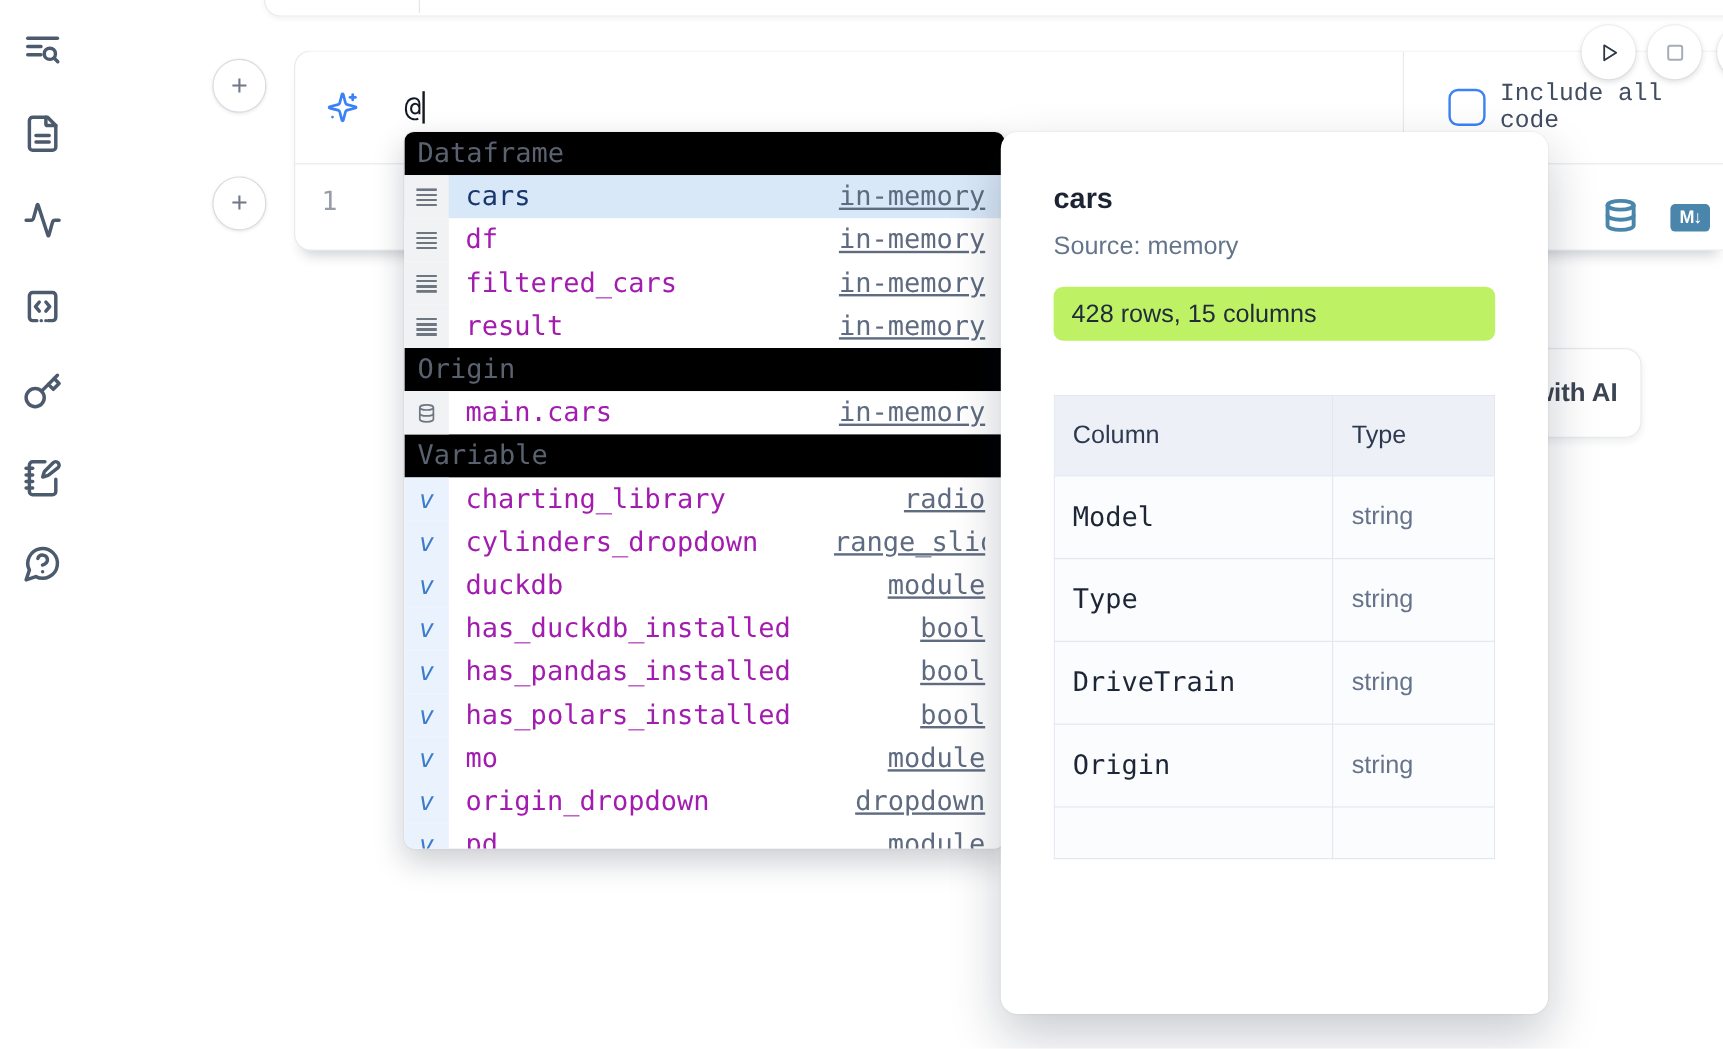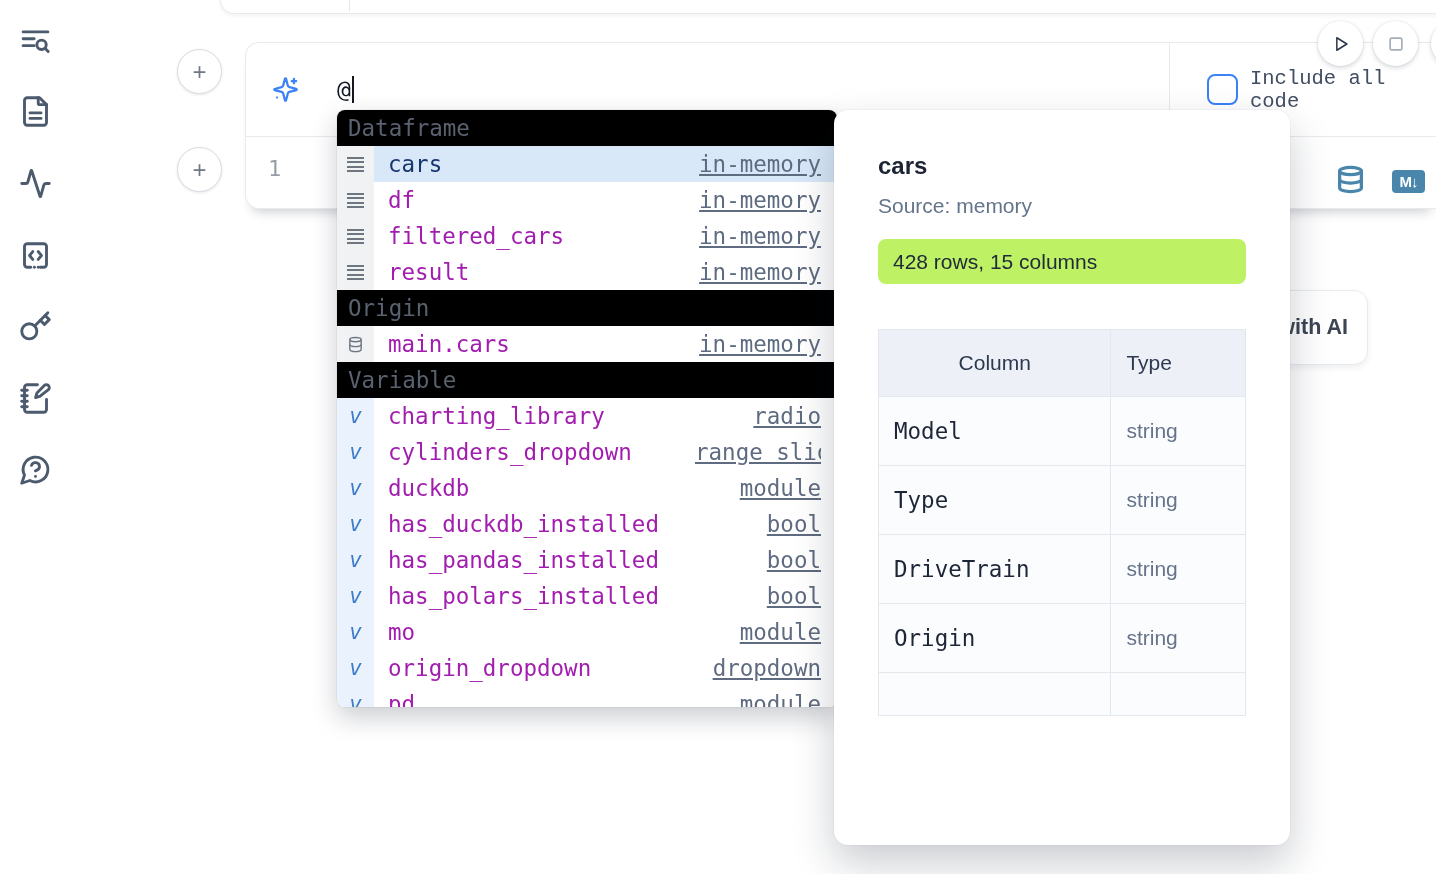--- a/index.html
+++ b/index.html
@@ -82,21 +82,21 @@
          box-shadow:0 0 0 1px rgba(15,23,42,.03),0 18px 42px rgba(15,23,42,.22);
          z-index:20;box-sizing:border-box;padding:42px 44px 0 44px;}
   .panel-title{font-size:24px;font-weight:bold;color:#1c2433;line-height:1.2;}
   .panel-source{margin-top:13px;font-size:21px;color:#64748b;}
   .panel-pill{margin-top:21px;height:45px;line-height:45px;background:#bef264;border-radius:8px;
               padding:0 15px;font-size:21px;color:#212b3a;}
   .tbl-wrap{margin-top:45px;height:461px;overflow:hidden;width:368px;}
   table.schema{border-collapse:collapse;width:368px;background:#fbfcfe;}
   table.schema th,table.schema td{border:1px solid #e3e8ef;text-align:left;padding:21px 15px;}
   table.schema th{background:#edf1f7;font-weight:normal;font-size:21px;color:#2e3950;}
-  table.schema th.c1{width:202px;text-align:center;} table.schema th.c2{width:104px;}
+  table.schema th.c1{width:202px;} table.schema th.c2{width:104px;}
   td.colname{font-family:"DejaVu Sans Mono",monospace;font-size:22.5px;color:#1d2636;}
   td.coltype{font-size:21px;color:#66738a;}
 </style>
 </head>
 <body>
 
 <div class="screen">
 
   <div class="sidebar">
     <div class="side-icon" style="top:24px">

